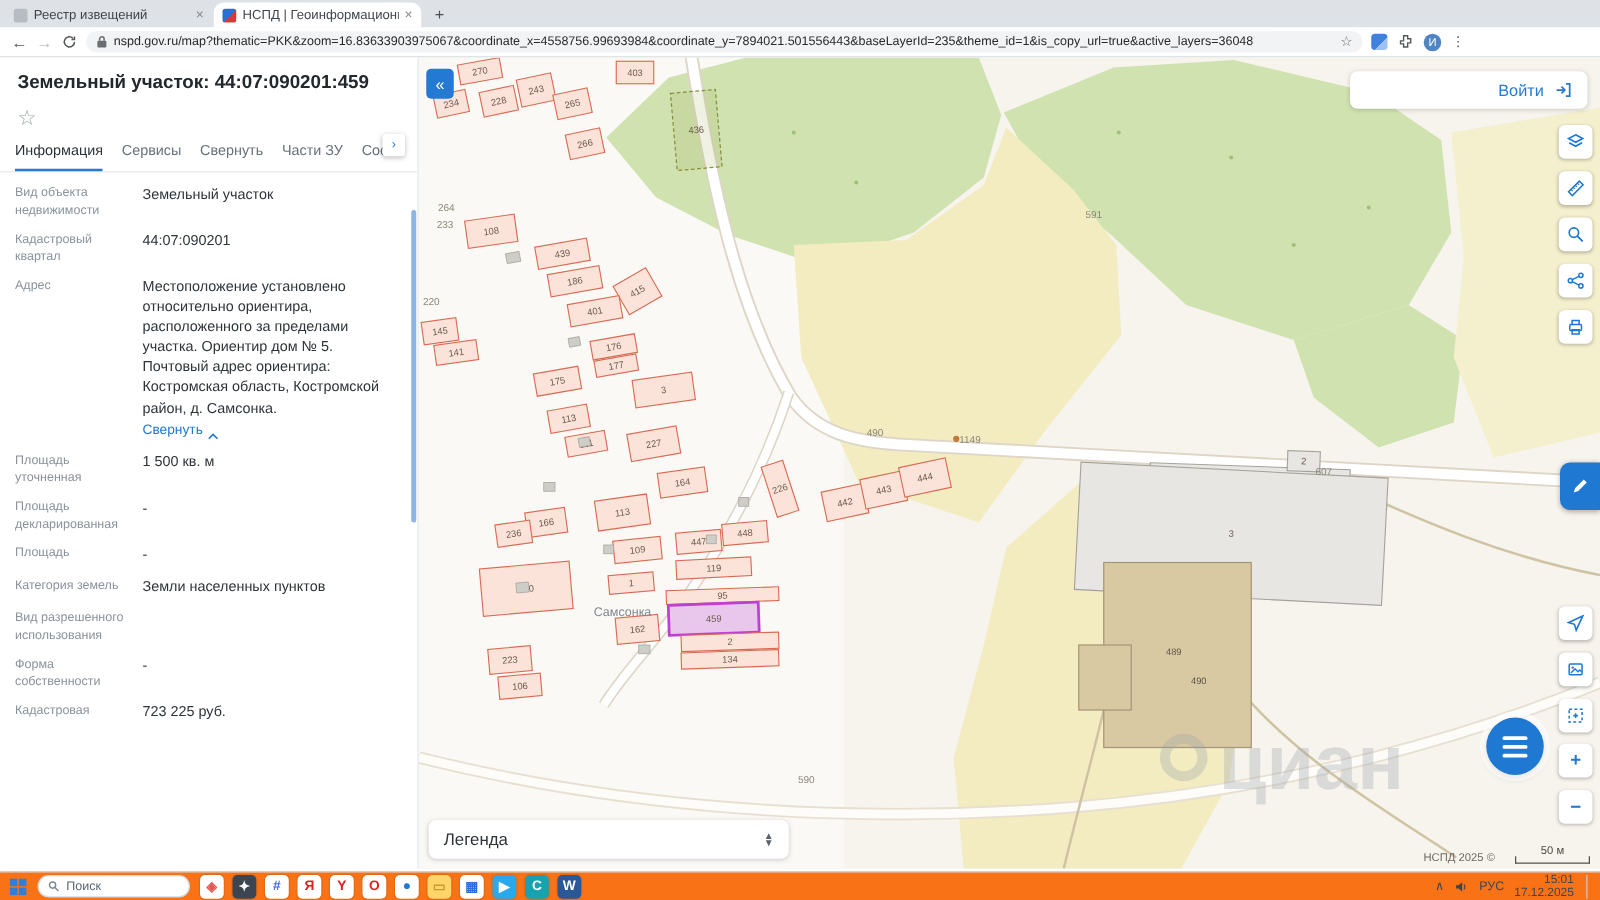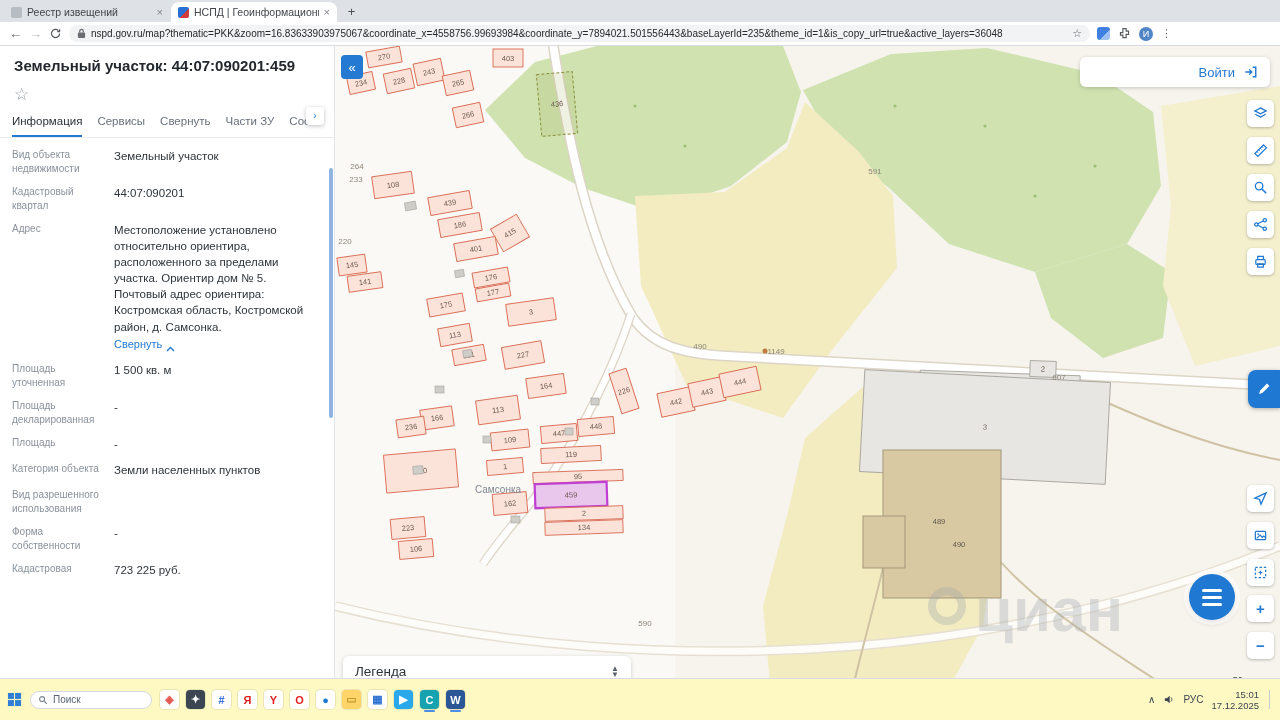--- a/index.html
+++ b/index.html
@@ -61,21 +61,21 @@
   .pentool{position:absolute;right:0;top:324px;width:32px;height:38px;background:#1f78d1;border-radius:8px 0 0 8px;display:flex;align-items:center;justify-content:center;box-shadow:0 1px 4px rgba(0,0,0,.3)}
   .fab{position:absolute;right:45px;bottom:75px;width:46px;height:46px;border-radius:50%;background:#1f78d1;box-shadow:0 0 0 5px rgba(255,255,255,.65),0 2px 6px rgba(0,0,0,.3);display:flex;flex-direction:column;align-items:center;justify-content:center;gap:4px}
   .fab i{display:block;width:20px;height:3px;background:#fff;border-radius:2px}
   .legend{position:absolute;left:8px;bottom:8px;width:288px;height:31px;background:#fff;border-radius:6px;box-shadow:0 1px 4px rgba(0,0,0,.18);display:flex;align-items:center;justify-content:space-between;padding:0 12px;box-sizing:border-box;font-size:13.5px;color:#2e343a}
   .sorter{display:flex;flex-direction:column;color:#5a626b;font-size:8px;line-height:6px}
   .scalebox{position:absolute;right:8px;bottom:4px;display:flex;align-items:flex-end;gap:16px;color:#6f6b62;font-size:9px}
   .scale{display:flex;flex-direction:column;align-items:center;color:#4c4a45}
   .scaleline{width:58px;height:5px;border-bottom:1.5px solid #55524c;border-left:1.5px solid #55524c;border-right:1.5px solid #55524c}
 
   
-  .taskbar{position:absolute;left:0;bottom:0;width:1280px;height:42px;background:#fef9c3;border-top:1px solid #d7dce4;display:flex;align-items:center;gap:8px;padding:0 7px;box-sizing:border-box}
+  .taskbar{position:absolute;left:0;bottom:0;width:1280px;height:23px;background:#f97316;border-top:1px solid #d7dce4;display:flex;align-items:center;gap:8px;padding:0 7px;box-sizing:border-box}
   .tb-search{width:122px;height:18px;background:#fff;border:1px solid #d4dae3;border-radius:9px;display:flex;align-items:center;gap:5px;padding:0 7px;font-size:10px;color:#5a6572;box-sizing:border-box}
   .tb-icon{width:19px;height:19px;border-radius:4px;display:flex;align-items:center;justify-content:center;font-size:11px;font-weight:bold;position:relative;flex:none}
   .tb-icon.open::after{content:"";position:absolute;bottom:-3px;left:4px;right:4px;height:2px;background:#4b8ee8;border-radius:1px}
   .tray{margin-left:auto;display:flex;align-items:center;gap:8px;font-size:10px;color:#3c4450}
   .clock{text-align:right;font-size:9.5px;line-height:11px}
   .edge{width:3px;height:19px;border-left:1px solid #c6ccd6;margin-left:2px}
 </style>
 </head>
 <body>
 
@@ -154,21 +154,21 @@
         </div>
         <div class="frow">
           <div class="flabel">Площадь декларированная</div>
     <div class="fvalue">-</div>
         </div>
         <div class="frow">
           <div class="flabel">Площадь</div>
     <div class="fvalue">-</div>
         </div>
         <div class="frow">
-          <div class="flabel">Категория объекта</div>
+          <div class="flabel">Категория земель</div>
     <div class="fvalue">Земли населенных пунктов</div>
         </div>
         <div class="frow">
           <div class="flabel">Вид разрешенного использования</div>
         </div>
         <div class="frow">
           <div class="flabel">Форма собственности</div>
     <div class="fvalue">-</div>
         </div>
         <div class="frow">

